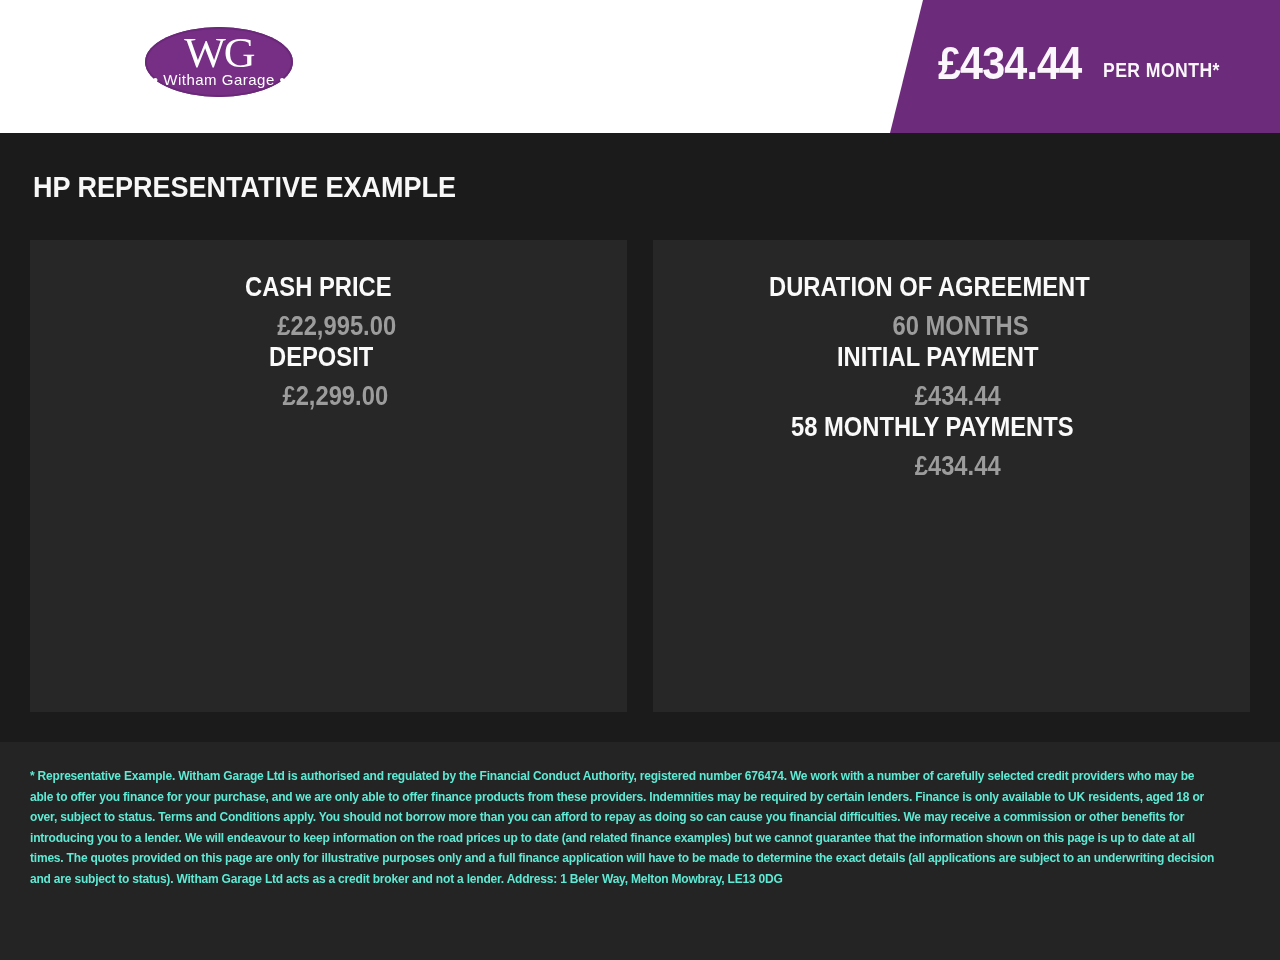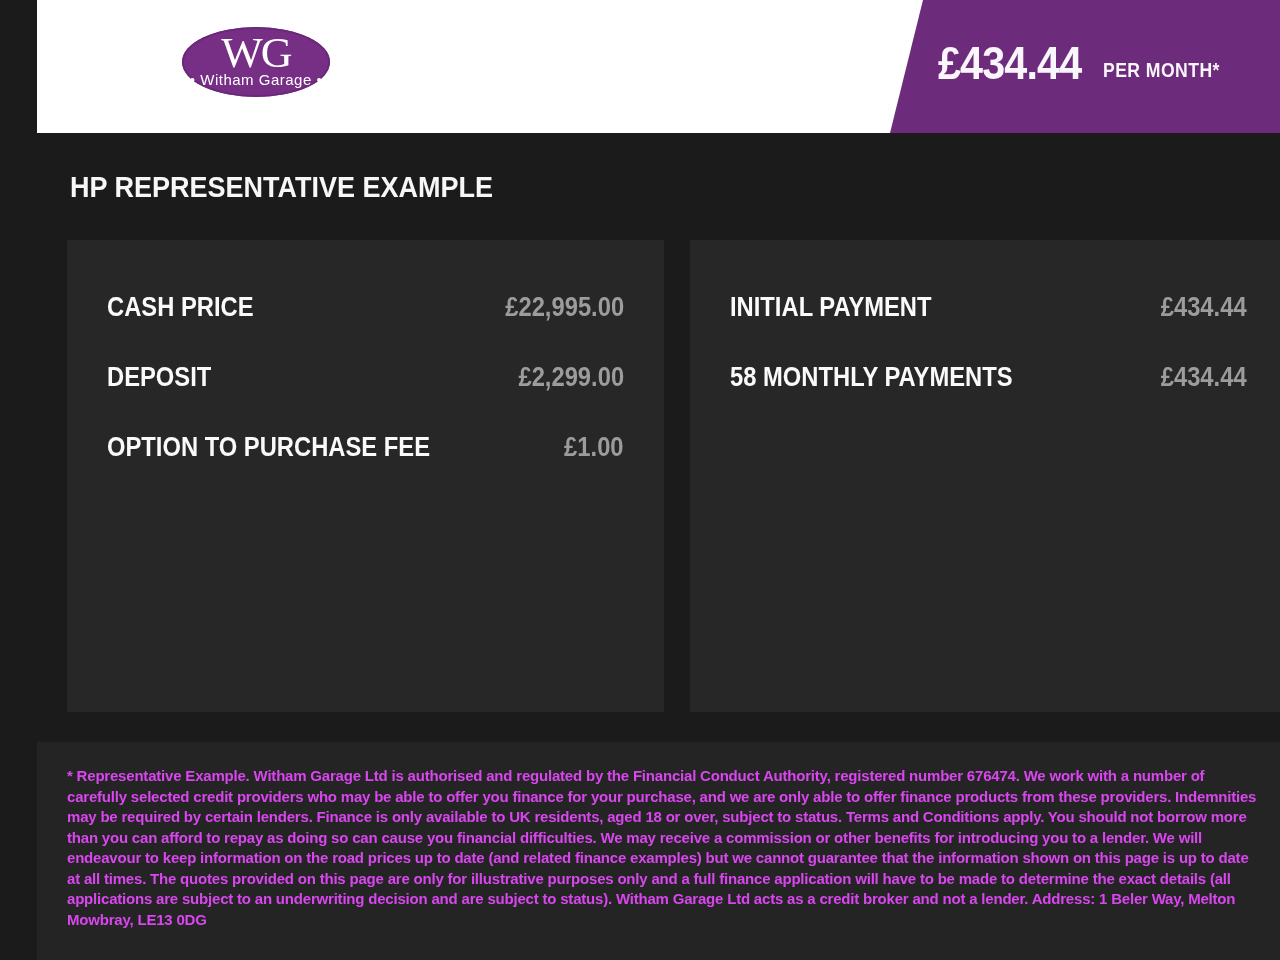--- a/index.html
+++ b/index.html
@@ -1,21 +1,21 @@
 <!DOCTYPE html>
 <html><head>
 <meta charset="utf-8">
 <style>
   * { margin: 0; padding: 0; box-sizing: border-box; }
   html, body { width: 1280px; height: 960px; overflow: hidden; }
   body {
     font-family: "Liberation Sans", sans-serif;
     background: #1b1b1b;
   }
-  .page { position: relative; width: 1280px; height: 944px; background: #1b1b1b; padding-left: 37px; }
+  .page { position: relative; width: 1280px; height: 944px; background: #1b1b1b; }
 
   
   .top-bar {
     position: relative;
     width: 100%; height: 133px;
     background: #ffffff;
   }
   .logo {
     position: absolute; left: 145px; top: 27px;
     width: 148px; height: 70px;
@@ -75,42 +75,42 @@
     display: flex; gap: 26px;
   }
   .panel {
     flex: 1;
     height: 472px;
     background: #272727;
     padding: 32px 40px 20px 40px;
   }
   .finance-row {
     height: 70px;
-    display: flex; justify-content: space-between; align-items: center;
+    display: flex; justify-content: space-between; align-items: center; flex-direction: column;
   }
   .row-label {
     font-size: 27px; font-weight: bold; color: #fafafa;
     transform: scaleX(0.88); transform-origin: 0 50%;
     white-space: nowrap;
   }
   .row-value {
     font-size: 27px; font-weight: bold; color: #9c9c9c;
     transform: scaleX(0.88); transform-origin: 100% 50%;
     white-space: nowrap;
   }
 
   
   .disclaimer-section {
     position: absolute; left: 0; bottom: 0;
     width: 100%; height: 218px;
     background: #242424;
     padding: 24px 30px 0 30px;
   }
   .disclaimer-text {
-    font-size: 15px; font-weight: bold; color: #d946ef;
+    font-size: 12px; font-weight: bold; color: #5eead4;
     line-height: 20.5px;
     letter-spacing: -0.2px;
     width: 1190px;
   }
 </style>
 </head>
 <body>
 
 <div class="page">
 
@@ -132,27 +132,27 @@
 
       <div class="panel">
         <div class="finance-row">
           <span class="row-label">CASH PRICE</span>
           <span class="row-value">£22,995.00</span>
         </div>
         <div class="finance-row">
           <span class="row-label">DEPOSIT</span>
           <span class="row-value">£2,299.00</span>
         </div>
-        <div class="finance-row">
-          <span class="row-label">OPTION TO PURCHASE FEE</span>
-          <span class="row-value">£1.00</span>
-        </div>
       </div>
 
       <div class="panel">
+        <div class="finance-row">
+          <span class="row-label">DURATION OF AGREEMENT</span>
+          <span class="row-value">60 MONTHS</span>
+        </div>
         <div class="finance-row">
           <span class="row-label">INITIAL PAYMENT</span>
           <span class="row-value">£434.44</span>
         </div>
         <div class="finance-row">
           <span class="row-label">58 MONTHLY PAYMENTS</span>
           <span class="row-value">£434.44</span>
         </div>
       </div>
 

